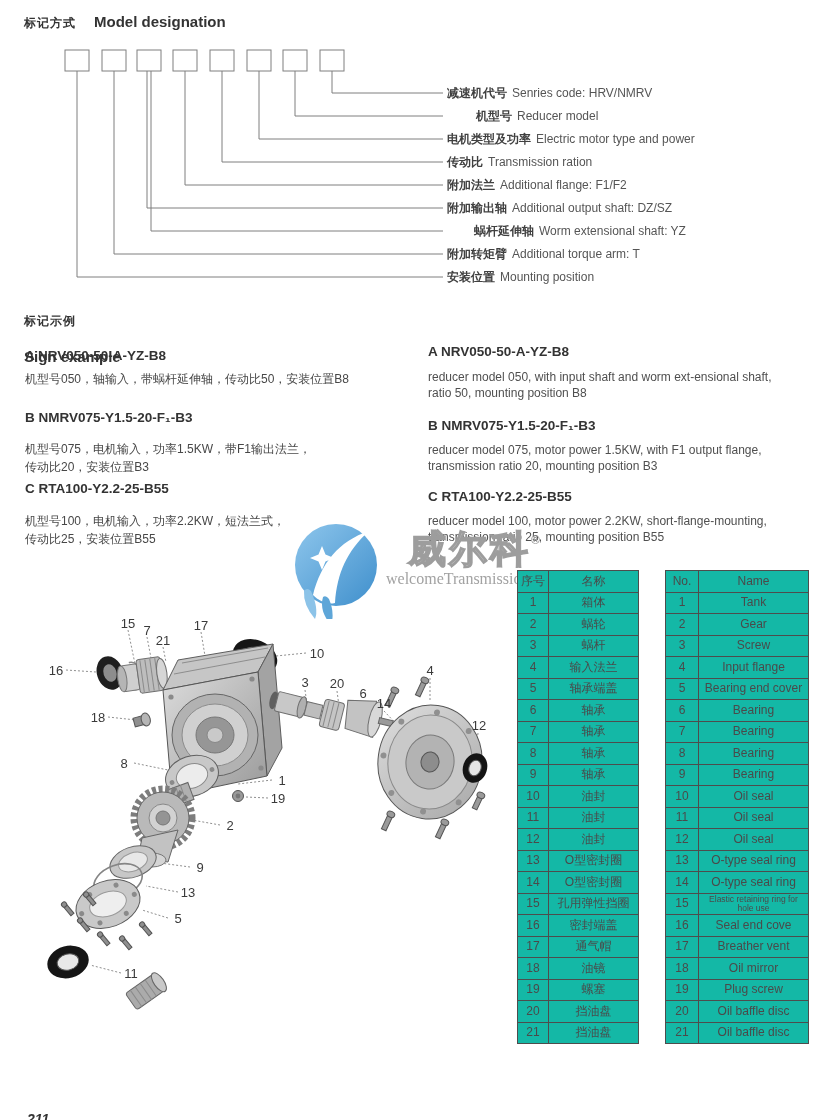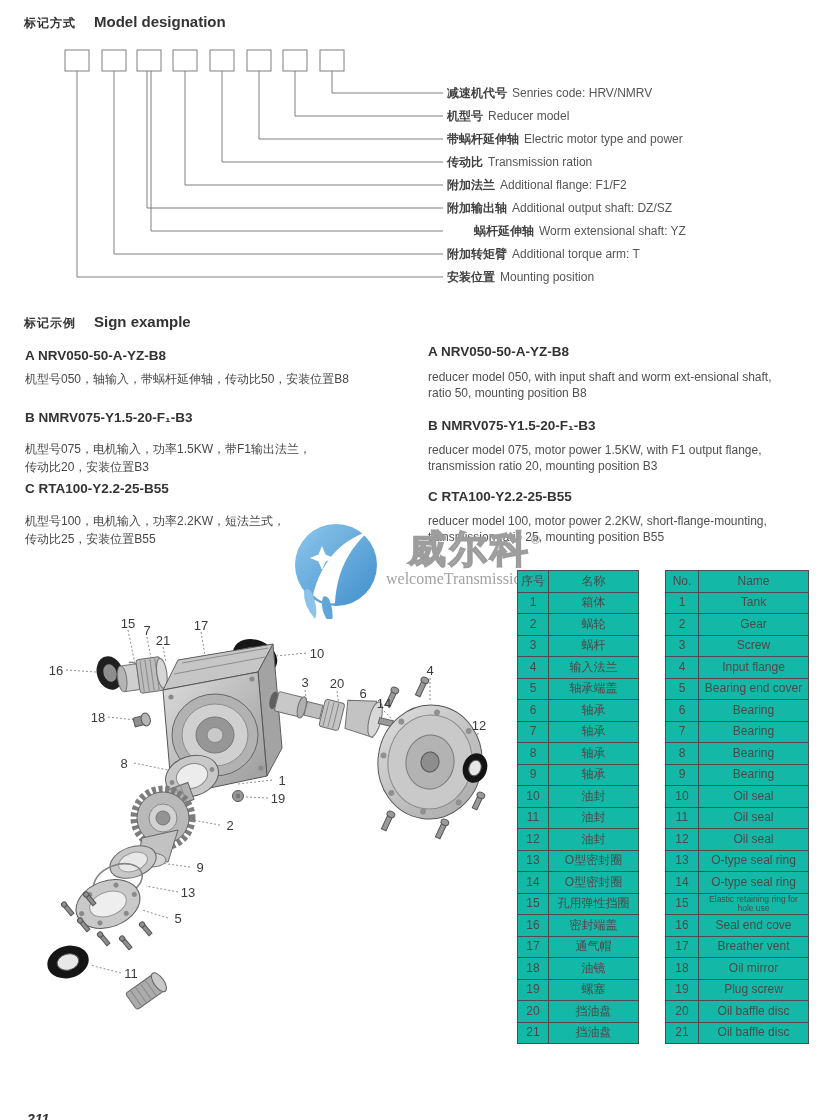--- a/index.html
+++ b/index.html
@@ -63,31 +63,31 @@
       <polyline points="145,31 145,145 403,145"></polyline>
       <polyline points="107,31 107,168 403,168"></polyline>
       <polyline points="111,31 111,191 403,191"></polyline>
       <polyline points="74,31 74,214 403,214"></polyline>
       <polyline points="37,31 37,237 403,237"></polyline>
     </g>
   </svg>
 
   <div class="abs" style="left:447px;top:85px;width:380px;height:210px;">
     <div class="dlabel" style="top:0px;"><span class="zh">减速机代号</span><span class="en">Senries code: HRV/NMRV</span></div>
-    <div class="dlabel" style="top:23px;"><span class="zh">机型号</span><span class="en">Reducer model</span></div>
-    <div class="dlabel" style="top:46px;"><span class="zh">带蜗杆延伸轴</span><span class="en">Electric motor type and power</span></div>
+    <div class="dlabel" style="top:23px;margin-left:29px;"><span class="zh">机型号</span><span class="en">Reducer model</span></div>
+    <div class="dlabel" style="top:46px;"><span class="zh">电机类型及功率</span><span class="en">Electric motor type and power</span></div>
     <div class="dlabel" style="top:69px;"><span class="zh">传动比</span><span class="en">Transmission ration</span></div>
     <div class="dlabel" style="top:92px;"><span class="zh">附加法兰</span><span class="en">Additional flange: F1/F2</span></div>
     <div class="dlabel" style="top:115px;"><span class="zh">附加输出轴</span><span class="en">Additional output shaft: DZ/SZ</span></div>
     <div class="dlabel" style="top:138px;padding-left:27px;"><span class="zh">蜗杆延伸轴</span><span class="en">Worm extensional shaft: YZ</span></div>
     <div class="dlabel" style="top:161px;"><span class="zh">附加转矩臂</span><span class="en">Additional torque arm: T</span></div>
     <div class="dlabel" style="top:184px;"><span class="zh">安装位置</span><span class="en">Mounting position</span></div>
   </div>
 
-  <div class="abs h-row" style="left:24px;top:313px;">
+  <div class="abs h-row" style="left:24px;top:313px;flex-direction:column;">
     <span class="h-zh">标记示例</span>
     <span class="h-en">Sign example</span>
   </div>
 
   <div class="abs ex-code" style="left:25px;top:348px;">A  NRV050-50-A-YZ-B8</div>
   <div class="abs ex-line zh" style="left:25px;top:371px;">机型号050，轴输入，带蜗杆延伸轴，传动比50，安装位置B8</div>
 
   <div class="abs ex-code" style="left:25px;top:410px;">B  NMRV075-Y1.5-20-F₁-B3</div>
   <div class="abs ex-line zh" style="left:25px;top:441px;">机型号075，电机输入，功率1.5KW，带F1输出法兰，</div>
   <div class="abs ex-line zh" style="left:25px;top:459px;">传动比20，安装位置B3</div>

